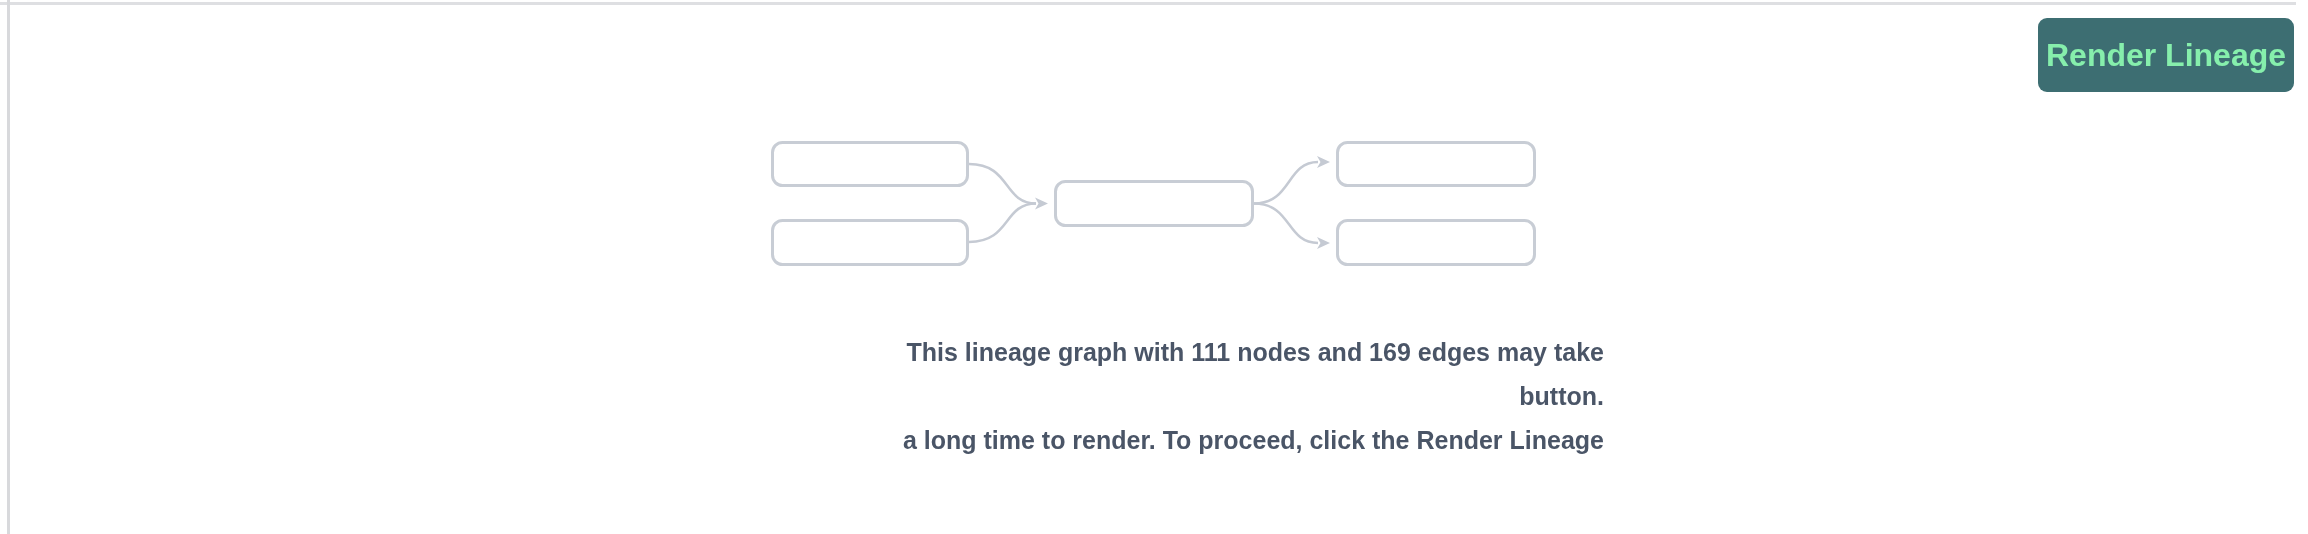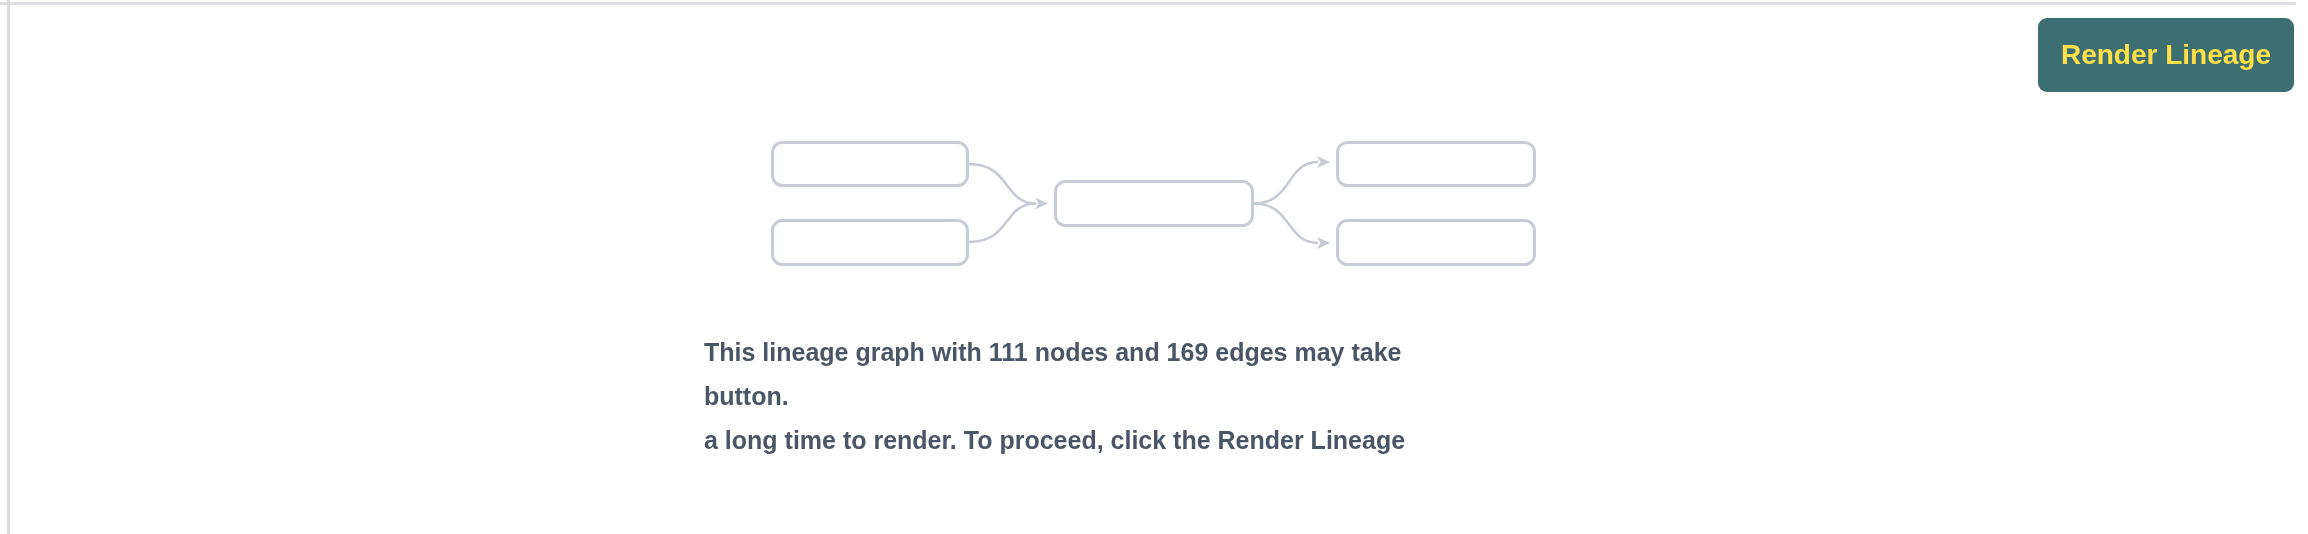--- a/index.html
+++ b/index.html
@@ -32,44 +32,44 @@
   }
   .render-btn {
     position: absolute;
     top: 18px;
     right: 14px;
     width: 256px;
     height: 74px;
     background: #3d6e72;
     border: none;
     border-radius: 9px;
-    color: #fde047;
+    color: #86efac;
     font-family: "Liberation Sans", sans-serif;
-    font-size: 28px;
+    font-size: 32px;
     font-weight: 700;
     display: flex;
     align-items: center;
     justify-content: center;
     cursor: pointer;
   }
   .lineage-preview {
     position: absolute;
     top: 141px;
     left: 50%;
     transform: translateX(-50%);
     width: 766px;
     height: 126px;
   }
   .message {
     position: absolute;
     top: 330px;
     left: 50%;
     transform: translateX(-50%);
     width: 900px;
-    text-align: left;
+    text-align: right;
     color: #4a5567;
     font-size: 25px;
     font-weight: 700;
     line-height: 44px;
     white-space: nowrap;
   }
 </style>
 </head>
 <body>
 

